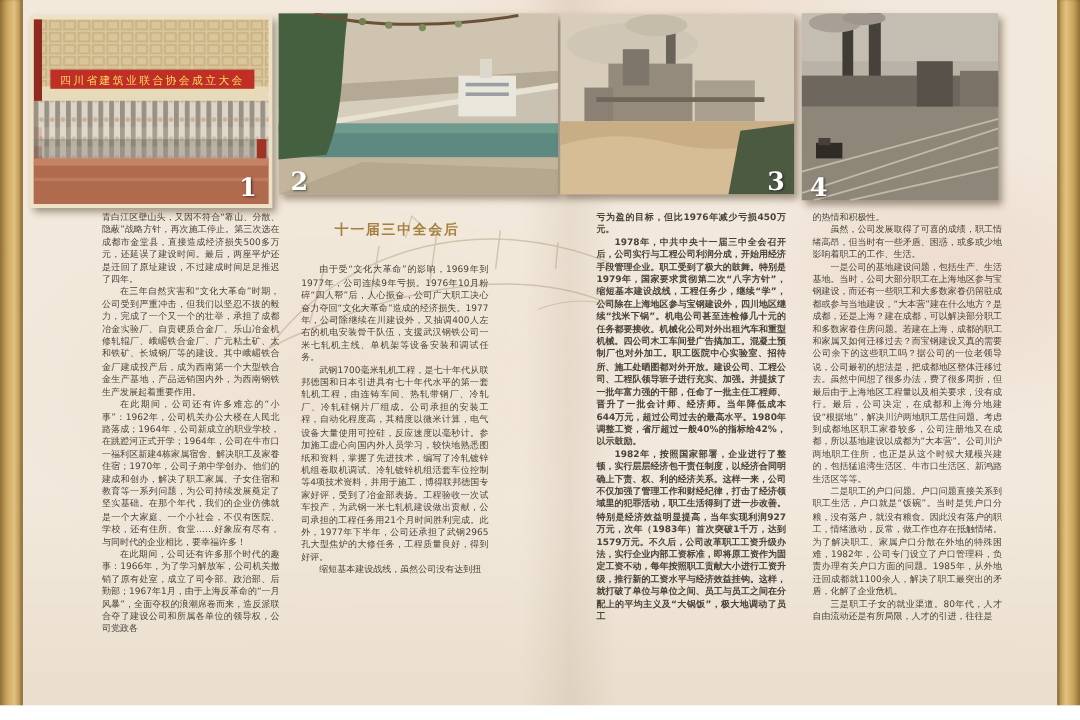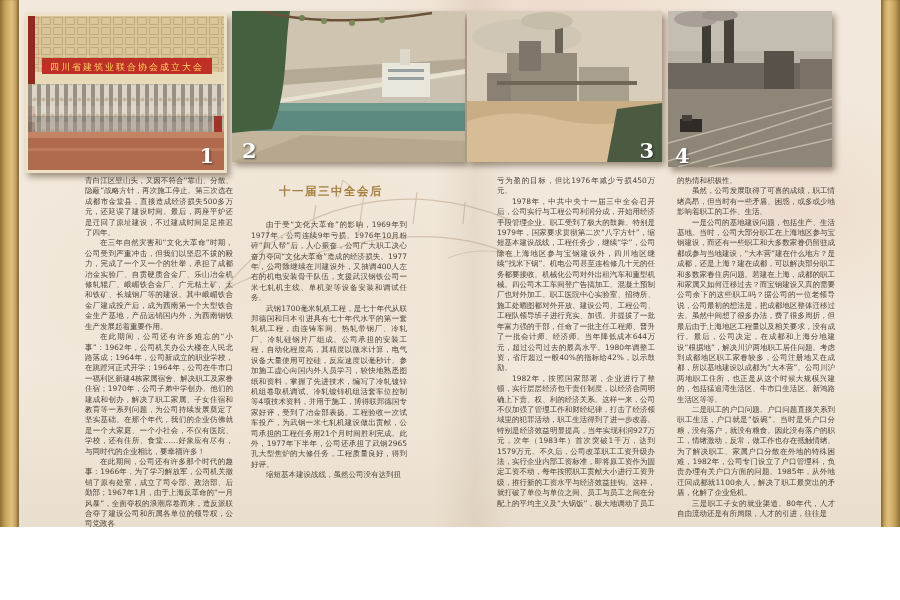--- a/index.html
+++ b/index.html
@@ -1,17 +1,17 @@
 <!DOCTYPE html>
 <html><head>
 <meta charset="utf-8">
 <title>Company History Book Spread</title>
 <style>
   html,body{margin:0;padding:0;}
-  .page{position:relative;width:900px;height:527px;overflow:hidden;
+  .page{position:relative;width:900px;height:588px;overflow:hidden;
         background:#f2e9dc;font-family:"DejaVu Sans",sans-serif;}
   .page::before{content:"";position:absolute;inset:0;pointer-events:none;
         background:
           radial-gradient(ellipse 300px 160px at 62% 8%, rgba(224,185,172,.38), rgba(224,185,172,0) 70%),
           radial-gradient(ellipse 260px 180px at 88% 40%, rgba(224,188,176,.30), rgba(224,188,176,0) 70%),
           radial-gradient(ellipse 420px 240px at 30% 55%, rgba(232,214,196,.35), rgba(232,214,196,0) 75%),
           linear-gradient(180deg, rgba(240,230,216,0) 70%, rgba(223,207,186,.45) 100%);}
   .gold-bar{position:absolute;top:0;width:19px;height:600px;
         background:linear-gradient(90deg,#8d7034,#c9a55f 30%,#e2c17f 62%,#a9884a 100%);}
   .gold-bar.left{left:0;box-shadow:inset -2px 0 2px rgba(90,60,20,.35);}
@@ -32,21 +32,21 @@
   .photo2 .photo-num{left:10px;}
   .photo3 .photo-num{right:8px;}
   .photo4 .photo-num{left:7px;}
 
   .col{position:absolute;top:176px;color:#4b443c;font-size:7.5px;line-height:10.4px;
        text-align:justify;text-justify:inter-ideograph;}
   .col p{margin:0;text-indent:2em;}
   .col p.cont{text-indent:0;}
   .col1{left:85px;width:148px;}
   .col2{left:251px;width:156px;}
-  .col3{left:497px;width:158px;}
+  .col3{left:497px;width:158px;font-weight:bold;}
   .col4{left:677px;width:158px;}
   h2.section-heading{color:#a5813f;font-size:11.5px;font-weight:bold;
        margin:10px 0 24px 28px;letter-spacing:1.5px;text-indent:0;}
 </style>
 </head>
 <body>
 
 <div class="page">
 
   <div class="gold-bar left"></div>

